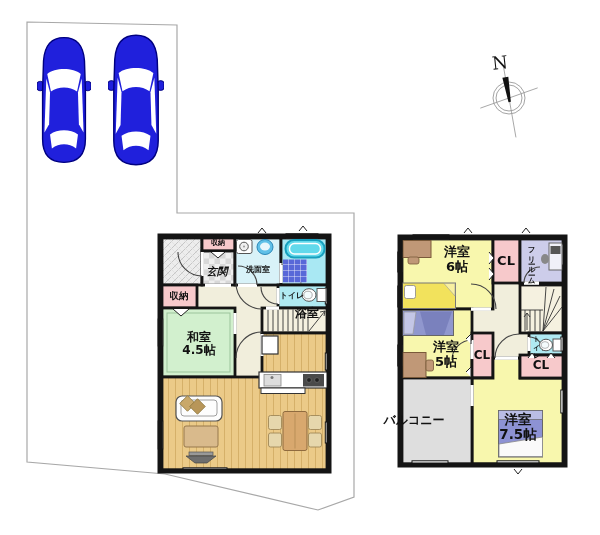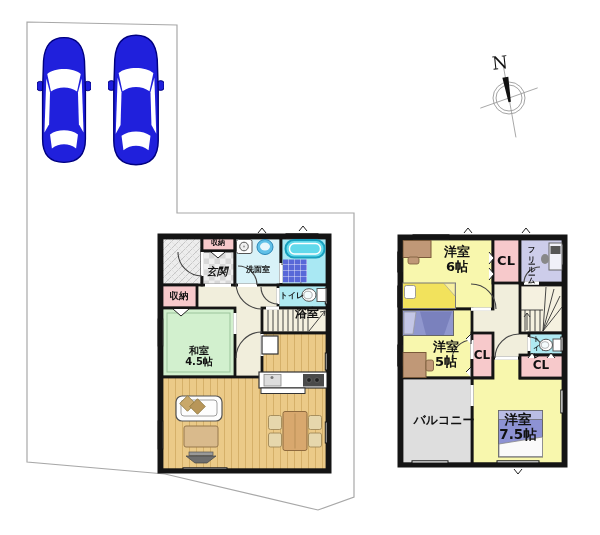--- a/index.html
+++ b/index.html
@@ -283,38 +283,38 @@
 
 <div id="labels">
   <div class="lbl serif" style="left:500px;top:63px;font-size:18px;transform:translate(-50%,-50%) rotate(-6deg);">N</div>
 
   <div class="lbl" style="left:218px;top:244px;font-size:7px;">収納</div>
   <div class="lbl" style="left:217px;top:272px;font-size:10.5px;font-style:italic;">玄関</div>
   <div class="lbl" style="left:258px;top:270px;font-size:8px;">洗面室</div>
   <div class="lbl" style="left:307px;top:278px;font-size:12px;margin-top:36px;">浴室</div>
   <div class="lbl" style="left:179px;top:296px;font-size:9.5px;">収納</div>
   <div class="lbl" style="left:292px;top:296px;font-size:8px;">トイレ</div>
-  <div class="lbl" style="left:199px;top:344px;font-size:10px;margin-top:12px;">
+  <div class="lbl" style="left:199px;top:344px;font-size:12px;">
     <span>和室</span>
         <span>4.5帖</span>
   </div>
 
   <div class="lbl" style="left:457px;top:260px;font-size:13px;">
     <span>洋室</span>
         <span>6帖</span>
   </div>
   <div class="lbl" style="left:506px;top:261px;font-size:13px;">CL</div>
   <div class="lbl vert" style="left:531px;top:261px;font-size:7.5px;">フリールーム</div>
   <div class="lbl" style="left:446px;top:355px;font-size:13px;">
     <span>洋室</span>
         <span>5帖</span>
   </div>
   <div class="lbl" style="left:482px;top:356px;font-size:12px;">CL</div>
   <div class="lbl vert" style="left:536px;top:344px;font-size:6.5px;">トイレ</div>
   <div class="lbl" style="left:541px;top:366px;font-size:12px;">CL</div>
-  <div class="lbl" style="left:444px;top:421px;font-size:12px;">バルコニー</div>
+  <div class="lbl" style="left:414px;top:421px;font-size:12px;">バルコニー</div>
   <div class="lbl" style="left:518px;top:427px;font-size:13.5px;">
     <span>洋室</span>
         <span>7.5帖</span>
   </div>
 </div>
 
 </div>
 
 </body></html>

